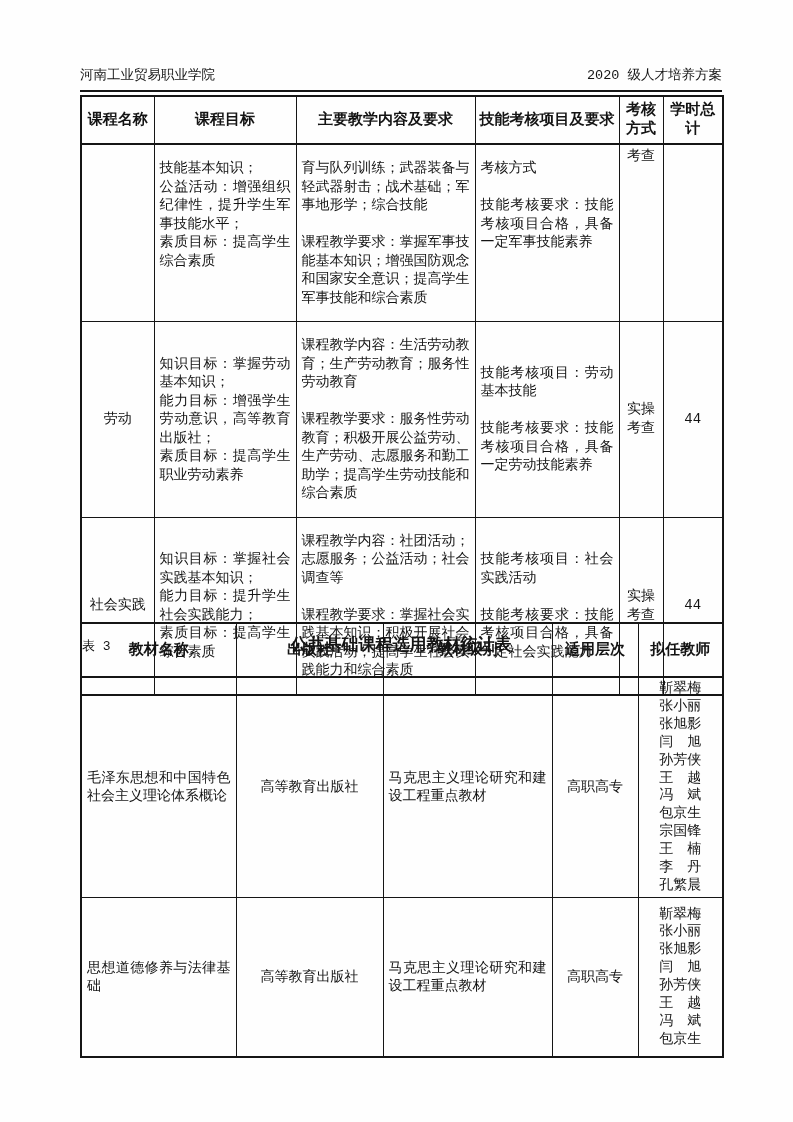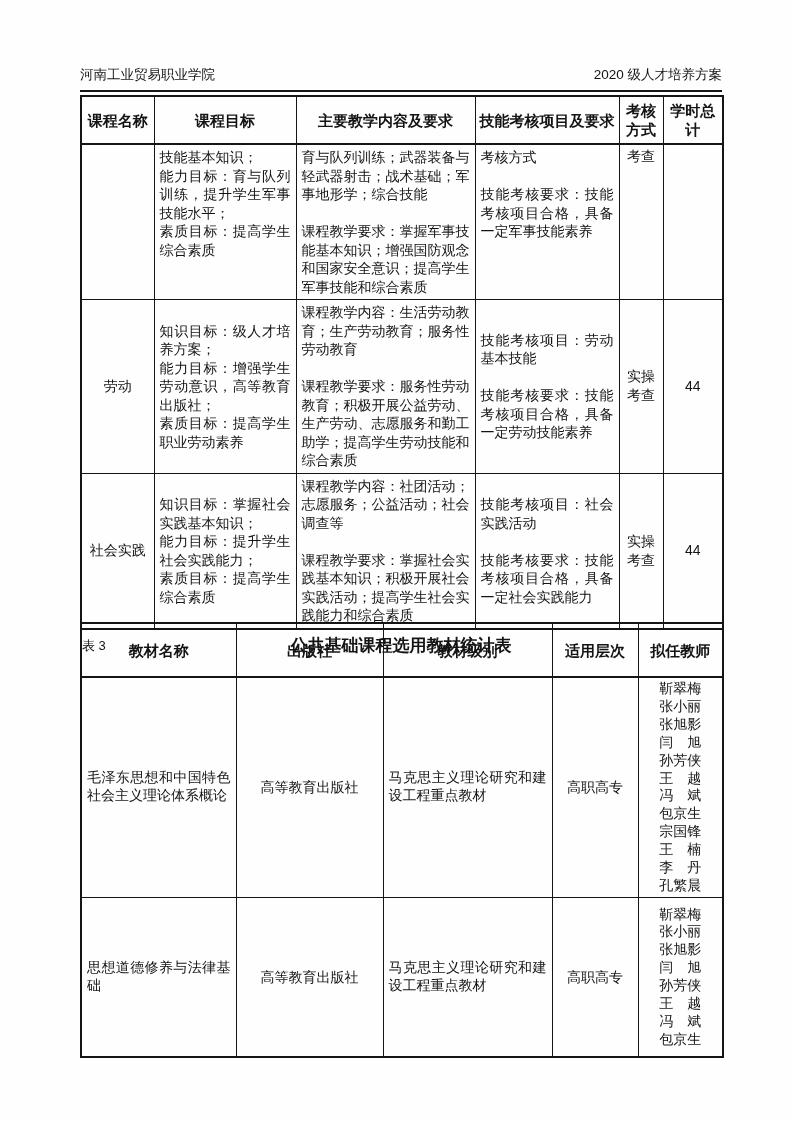--- a/index.html
+++ b/index.html
@@ -1,18 +1,18 @@
 <!DOCTYPE html>
 <html><head>
 <meta charset="utf-8">
 <style>
   html,body{margin:0;padding:0;background:#fff;}
   .page{
     position:relative;width:793px;height:1122px;background:#fefefe;
-    font-family:Liberation Sans, sans-serif;color:#141414;overflow:hidden;
+    font-family:Liberation Mono, monospace;color:#141414;overflow:hidden;
   }
   
   .running-header{
     position:absolute;left:80px;top:66px;width:642px;
     display:flex;justify-content:space-between;align-items:flex-end;
     font-size:13.5px;border-bottom:2px solid #151515;padding-bottom:6px;
   }
   
   table{border-collapse:collapse;table-layout:fixed;position:absolute;left:80px;width:642px;}
   .t1{top:95px;}
@@ -25,21 +25,21 @@
   }
   td{font-size:14px;vertical-align:middle;}
   .t1 thead tr{height:48px;}
   .t1 tbody tr:nth-child(1){height:142px;}
   .t1 tbody tr:nth-child(2){height:165px;}
   .t1 tbody tr:nth-child(3){height:147px;}
   .t1 tbody tr:first-child td{vertical-align:top;}
   .t2 thead tr{height:54px;}
   .t2 tbody tr:nth-child(1){height:217px;}
   .t2 tbody tr:nth-child(2){height:160px;}
-  .cell-text{text-align:justify;padding:3px 5px;margin-left:17px;}
+  .cell-text{text-align:justify;padding:14px 5px;margin-left:17px;}
   .cell-center{text-align:center;padding:2px 7px;line-height:19px;}
   .para{line-height:18.5px;}
   .teacher{line-height:17.9px;text-align:center;}
   
   .t2-caption{position:absolute;left:80px;top:597px;width:642px;height:23px;margin-top:37px;}
   .t2-label{position:absolute;left:2px;bottom:2px;font-size:13px;}
   .t2-title{display:block;text-align:center;font-weight:bold;font-size:17px;line-height:23px;}
   
   .footer{
     position:absolute;left:80px;top:1032px;width:642px;text-align:right;
@@ -73,40 +73,40 @@
         <th>技能考核项目及要求</th>
         <th>考核方式</th>
         <th>学时总计</th>
       </tr>
     </thead>
     <tbody>
         <tr>
           <td class="cell-center"></td>
           <td class="cell-text">
             <div class="para">技能基本知识；</div>
-            <div class="para">能力目标：育与队列训练，提升学生军事技能水平；</div>
+            <div class="para">公益活动：增强组织纪律性，提升学生军事技能水平；</div>
             <div class="para">素质目标：提高学生综合素质</div>
           </td>
           <td class="cell-text">
             <div class="para">育与队列训练；武器装备与轻武器射击；战术基础；军事地形学；综合技能</div>
             <div class="para">&nbsp;</div>
             <div class="para">课程教学要求：掌握军事技能基本知识；增强国防观念和国家安全意识；提高学生军事技能和综合素质</div>
           </td>
           <td class="cell-text">
             <div class="para">考核方式</div>
             <div class="para">&nbsp;</div>
             <div class="para">技能考核要求：技能考核项目合格，具备一定军事技能素养</div>
           </td>
           <td class="cell-center">考查</td>
           <td class="cell-center"></td>
         </tr>
         <tr>
           <td class="cell-center">劳动</td>
           <td class="cell-text">
-            <div class="para">知识目标：级人才培养方案；</div>
+            <div class="para">知识目标：掌握劳动基本知识；</div>
             <div class="para">能力目标：增强学生劳动意识，高等教育出版社；</div>
             <div class="para">素质目标：提高学生职业劳动素养</div>
           </td>
           <td class="cell-text">
             <div class="para">课程教学内容：生活劳动教育；生产劳动教育；服务性劳动教育</div>
             <div class="para">&nbsp;</div>
             <div class="para">课程教学要求：服务性劳动教育；积极开展公益劳动、生产劳动、志愿服务和勤工助学；提高学生劳动技能和综合素质</div>
           </td>
           <td class="cell-text">
             <div class="para">技能考核项目：劳动基本技能</div>

